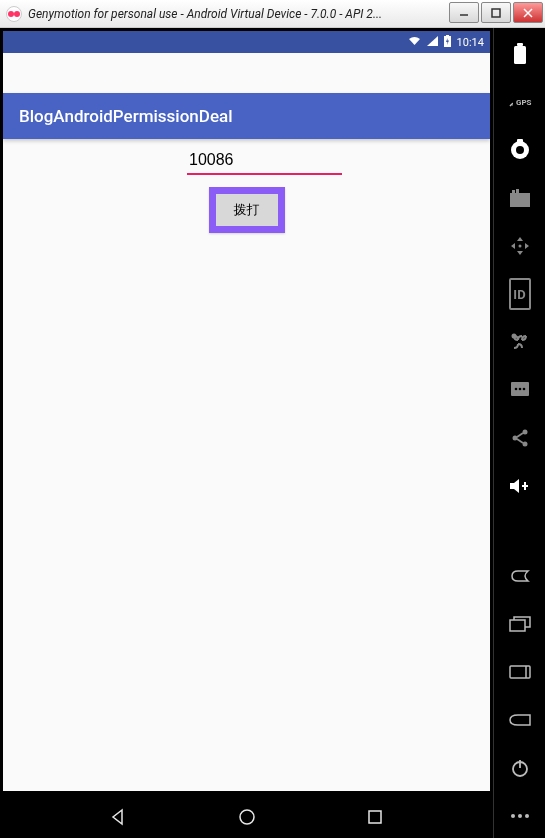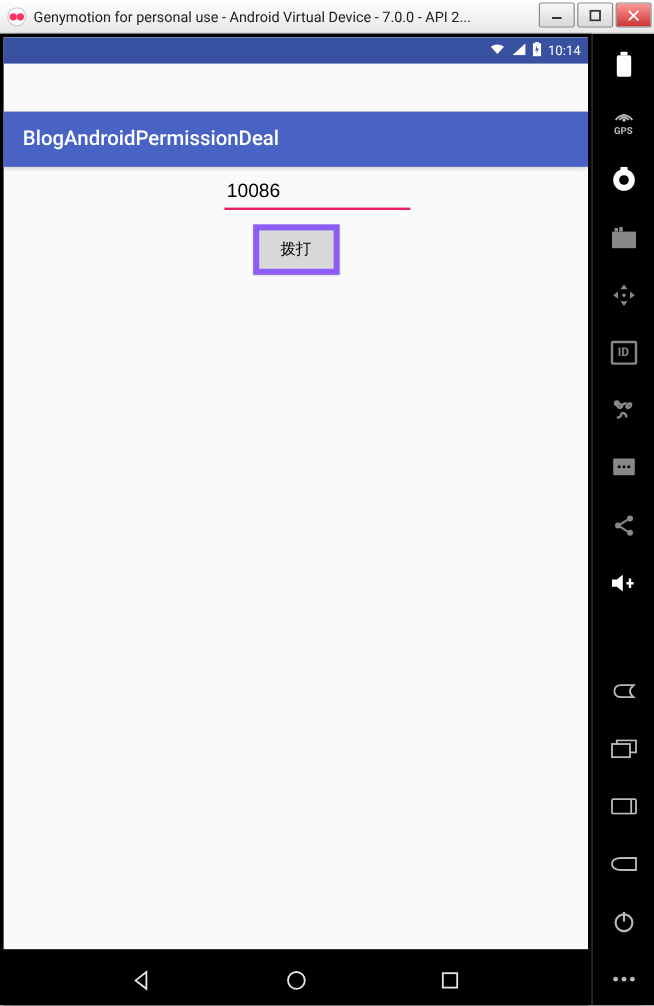--- a/index.html
+++ b/index.html
@@ -13,20 +13,21 @@
     }
     
     .window-titlebar {
       height: 28px;
       background: linear-gradient(#fff, #e8e8e8);
       border-bottom: 1px solid #ccc;
       display: flex;
       align-items: center;
       padding-left: 6px;
       position: relative;
+      font-style: italic;
     }
     .geny-icon {
       width: 16px; height: 16px;
       border-radius: 50%;
       background: #fff;
       border: 1px solid #ccc;
       margin-right: 6px;
       position: relative;
       overflow: hidden;
     }
@@ -64,22 +65,21 @@
       border-radius: 2px;
     }
     .win-btn.close {
       background: linear-gradient(#ff9999, #cc3333);
       color: #fff;
     }
     
     .window-body {
       display: flex;
       height: calc(838px - 28px);
-      background: #a3a3a3;
-      border-radius: 13px;
+      background: #701a75;
     }
     
     .device-area {
       flex: 1;
       background: #000;
       position: relative;
       padding: 3px;
     }
     .device-screen {
       width: 100%;
@@ -127,21 +127,21 @@
       font-size: 16px;
       padding: 4px 2px;
       background: transparent;
       outline: none;
       margin-left: 36px;
     }
     .dial-btn {
       margin-top: 12px;
       padding: 7px 18px;
       background: #d8d8d8;
-      border: 5px solid #8b5cf6;
+      border: 7px solid #8b5cf6;
       font-size: 13px;
       cursor: pointer;
       box-shadow: 0 1px 2px rgba(0,0,0,0.15);
     }
     
     .toast {
       position: absolute;
       bottom: 34px;
       left: 50%;
       transform: translateX(-50%);
@@ -298,21 +298,21 @@
     </div>
   </div>
 
   <div class="sidebar">
     <div class="side-icon">
       <svg width="14" height="22">
           <rect x="1" y="3" width="12" height="18" rx="1.5" fill="#fff"></rect>
           <rect x="4" y="0" width="6" height="3" rx="1" fill="#fff"></rect>
         </svg>
     </div>
-    <div class="side-icon" style="flex-direction:column;gap:3px;">
+    <div class="side-icon" style="flex-direction:row;gap:3px;">
       <svg width="18" height="12">
           <path d="M2 10 Q9 2 16 10" fill="none" stroke="#bbb" stroke-width="1.5"></path>
           <path d="M5 10 Q9 5 13 10" fill="none" stroke="#bbb" stroke-width="1.5"></path>
           <circle cx="9" cy="10" r="1.5" fill="#bbb"></circle>
         </svg>
       <span style="font-size:8px;font-weight:bold;color:#bbb">GPS</span>
     </div>
     <div class="side-icon">
       <svg width="22" height="22">
           <circle cx="11" cy="11" r="9" fill="#fff"></circle>
@@ -327,21 +327,21 @@
           <rect x="6" y="0" width="3" height="4" fill="#888"></rect>
         </svg>
     </div>
     <div class="side-icon">
       <svg width="20" height="20">
           <path d="M10 1 L7 5 L13 5 Z M10 19 L7 15 L13 15 Z M1 10 L5 7 L5 13 Z M19 10 L15 7 L15 13 Z" fill="#888"></path>
           <circle cx="10" cy="10" r="1.5" fill="#888"></circle>
         </svg>
     </div>
     <div class="side-icon">
-      <div style="width:22px;height:20px;border:2px solid #888;border-radius:2px;display:flex;align-items:center;justify-content:center;font-size:10px;font-weight:bold;color:#888">ID</div>
+      <div style="width:22px;height:32px;border:2px solid #888;border-radius:2px;display:flex;align-items:center;justify-content:center;font-size:13px;font-weight:bold;color:#888">ID</div>
     </div>
     <div class="side-icon">
       <svg width="20" height="20">
           <path d="M4 4 Q8 4 8 8 Q8 4 12 4 M4 4 Q4 8 8 8 M8 12 Q8 16 4 16 M8 12 Q12 12 12 16 M12 8 Q16 8 16 4 M12 8 Q12 4 16 4" fill="none" stroke="#888" stroke-width="2"></path>
           <circle cx="4" cy="4" r="2.5" fill="#888"></circle>
         </svg>
     </div>
     <div class="side-icon">
       <svg width="20" height="18">
           <rect x="1" y="1" width="18" height="14" rx="1" fill="#888"></rect>

